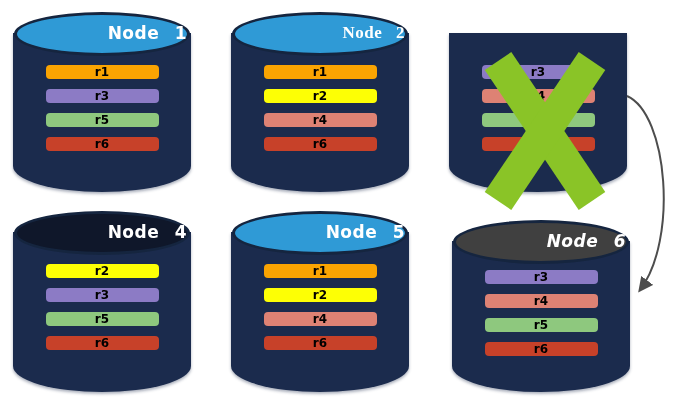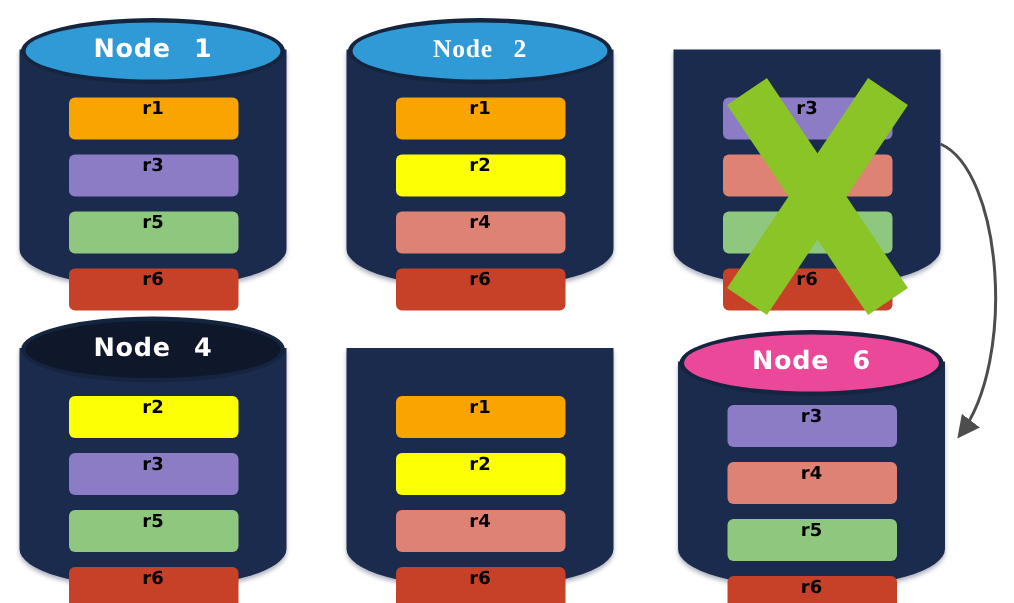--- a/index.html
+++ b/index.html
@@ -25,38 +25,38 @@
     border-radius: 0 0 50% 50% / 0 0 26px 26px;
     box-shadow: 0 2px 3px rgba(20,35,70,0.35);
   }
   .cyl-top {
     position: absolute; left: 1px; right: 1px; top: 0; height: 44px;
     box-sizing: border-box;
     background: #2F9AD6;
     border: 3px solid #15253F;
     border-radius: 50%;
     z-index: 2;
-    display: flex; align-items: center; justify-content: center;
+    display: flex; align-items: center; justify-content: flex-end;
   }
   .node-title {
     color: #ffffff;
     font-weight: bold;
     font-size: 17px;
     letter-spacing: 0.5px;
     word-spacing: 9px;
     margin-top: -2px;
   }
   .bars {
     position: absolute; top: 53px; left: 0; right: 0;
     display: flex; flex-direction: column; align-items: center; gap: 10px;
     z-index: 3;
   }
   #n6 .bars { top: 50px; }
   .bar {
-    width: 113px; height: 28px;
+    width: 113px; height: 14px;
     border-radius: 4px;
     color: #000000;
     font-weight: bold;
     font-size: 12px;
     line-height: 14px;
     text-align: center;
   }
   .x-mark {
     position: absolute; left: 27px; top: 41px;
     width: 138px; height: 156px;
@@ -122,31 +122,34 @@
     <div class="bars">
       <div class="bar" style="background: rgb(253, 255, 5);">r2</div>
       <div class="bar" style="background: rgb(140, 123, 197);">r3</div>
       <div class="bar" style="background: rgb(142, 200, 126);">r5</div>
       <div class="bar" style="background: rgb(199, 65, 41);">r6</div>
     </div>
   </div>
 
   <div class="node" id="n5">
     <div class="cyl-body" style="background: rgb(27, 43, 77);"></div>
+    <div class="cyl-top" style="background: rgb(47, 154, 214);">
+      <span class="node-title">Node 5</span>
+    </div>
     <div class="bars">
       <div class="bar" style="background: rgb(250, 164, 2);">r1</div>
       <div class="bar" style="background: rgb(253, 255, 5);">r2</div>
       <div class="bar" style="background: rgb(222, 130, 116);">r4</div>
       <div class="bar" style="background: rgb(199, 65, 41);">r6</div>
     </div>
   </div>
 
   <div class="node" id="n6">
     <div class="cyl-body" style="background: rgb(27, 43, 77);"></div>
-    <div class="cyl-top" style="background: #ec4899;">
+    <div class="cyl-top" style="background: #404040; font-style: italic;">
       <span class="node-title">Node 6</span>
     </div>
     <div class="bars">
       <div class="bar" style="background: rgb(140, 123, 197);">r3</div>
       <div class="bar" style="background: rgb(222, 130, 116);">r4</div>
       <div class="bar" style="background: rgb(142, 200, 126);">r5</div>
       <div class="bar" style="background: rgb(199, 65, 41);">r6</div>
     </div>
   </div>
 

